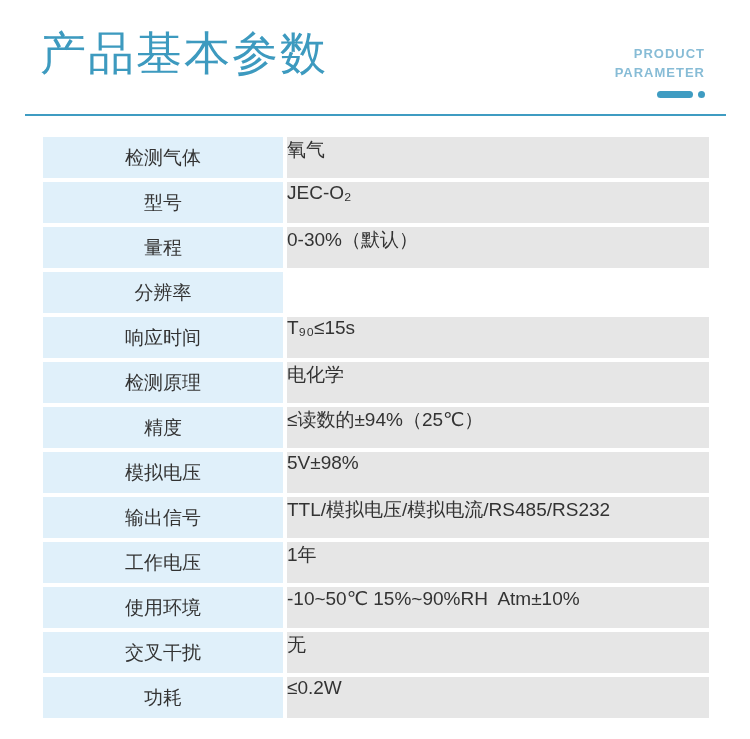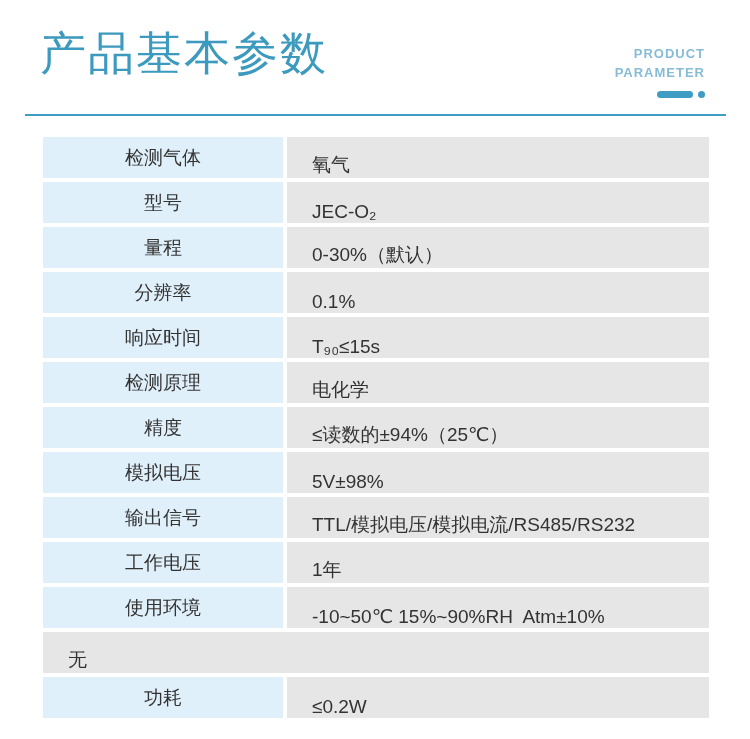--- a/index.html
+++ b/index.html
@@ -84,22 +84,21 @@
     background: var(--label-bg);
     display: flex;
     align-items: center;
     justify-content: center;
     font-size: 19px;
   }
   .value-cell {
     flex: 1;
     background: var(--value-bg);
     display: flex;
-    align-items: flex-end;
-    padding-left: 25px;
+    align-items: flex-start;
     font-size: 19px;
     white-space: pre-wrap;
   }
 </style>
 </head>
 <body>
 
 <div class="page">
 
   <div class="header">
@@ -142,23 +141,20 @@
     </div>
     <div class="value-cell">
       <span>0-30%（默认）</span>
     </div>
   </div>
 
   <div class="param-row">
     <div class="label-cell">
       <span>分辨率</span>
     </div>
-    <div class="value-cell">
-      <span>0.1%</span>
-    </div>
   </div>
 
   <div class="param-row">
     <div class="label-cell">
       <span>响应时间</span>
     </div>
     <div class="value-cell">
       <span>T₉₀≤15s</span>
     </div>
   </div>
@@ -211,20 +207,23 @@
   <div class="param-row">
     <div class="label-cell">
       <span>使用环境</span>
     </div>
     <div class="value-cell">
       <span>-10~50℃ 15%~90%RH  Atm±10%</span>
     </div>
   </div>
 
   <div class="param-row">
+    <div class="label-cell">
+      <span>交叉干扰</span>
+    </div>
     <div class="value-cell">
       <span>无</span>
     </div>
   </div>
 
   <div class="param-row">
     <div class="label-cell">
       <span>功耗</span>
     </div>
     <div class="value-cell">

